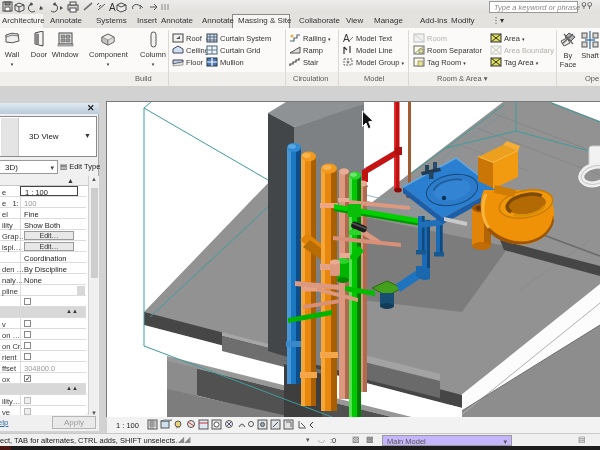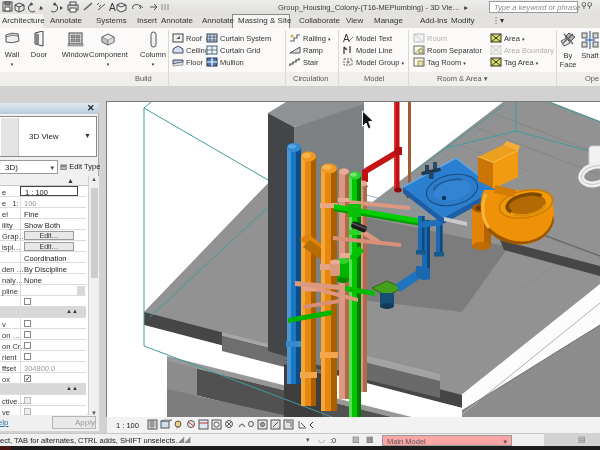--- a/index.html
+++ b/index.html
@@ -43,27 +43,27 @@
 .row .val{position:absolute;left:21px;top:1.5px;font-size:7.5px;color:#222;white-space:nowrap}
 .row .vline{position:absolute;left:20px;top:0;width:1px;height:11px;background:#dcdcdc}
 .sect{background:#d8d8d8}
 .sect .chev{position:absolute;right:8px;top:1px;font-size:7px;color:#333}
 .cb{position:absolute;left:24px;top:1.5px;width:7px;height:7px;background:#fff;border:1px solid #8a8a8a}
 .btn-edit{position:absolute;left:24px;top:1px;width:50px;height:9px;background:#e8e8e8;border:1px solid #9a9a9a;font-size:7px;color:#333;text-align:center;line-height:8px}
 #vscroll{position:absolute;left:88px;top:73px;width:11px;height:240px;background:#f0f0f0;border-left:1px solid #d0d0d0}
 #vscroll .thumbv{position:absolute;left:2px;top:12px;width:7px;height:90px;background:#cdcdcd}
 #applyrow{position:absolute;left:0;top:312px;width:99px;height:16px;background:#f0f0f0}
 #applyrow .help{position:absolute;left:-8px;top:3px;font-size:8px;color:#2a6ca8;text-decoration:underline}
-#applyrow .apply{position:absolute;left:52px;top:1px;width:44px;height:13px;background:#e9e9e9;border:1px solid #b5b5b5;font-size:8px;color:#9a9a9a;text-align:right;line-height:12px}
+#applyrow .apply{position:absolute;left:52px;top:1px;width:44px;height:13px;background:#e9e9e9;border:1px solid #b5b5b5;font-size:8px;color:#9a9a9a;text-align:center;line-height:12px}
 
 #viewbar{position:absolute;left:107px;top:417px;width:493px;height:16px;background:#f2f2f2}
 #viewbar .sc{position:absolute;left:9px;top:4px;font-size:7.5px;color:#222}
-#statusbar{position:absolute;left:0;top:433px;width:544px;height:13px;background:#f0f0f0;border-top:1px solid #c8c8c8}
+#statusbar{position:absolute;left:0;top:433px;width:600px;height:13px;background:#f0f0f0;border-top:1px solid #c8c8c8}
 #statusbar .msg{position:absolute;left:0px;top:2px;font-size:7.5px;color:#222;white-space:nowrap}
-#mainmodel{position:absolute;left:382px;top:1px;width:130px;height:11px;background:#fca5a5;border:1px solid #9a9a9a;font-size:7.5px;color:#555}
+#mainmodel{position:absolute;left:382px;top:1px;width:130px;height:11px;background:#c4b5fd;border:1px solid #9a9a9a;font-size:7.5px;color:#555}
 #bottomstrip{position:absolute;left:0;top:446px;width:600px;height:4px;background:#1d1d1d}
 #bottomstrip .red{position:absolute;left:0;top:0;width:11px;height:4px;background:#4a1715}
 
 #vpwrap{position:absolute;left:106px;top:101px;width:494px;height:316px;background:#fff;border-left:1px solid #787878;border-top:1px solid #787878}
 </style></head>
 <body>
 <div id="app">
 
 <div id="titlebar">
   <svg style="position:absolute;left:2px;top:1px" width="185" height="12" viewBox="0 0 185 12">
@@ -88,21 +88,20 @@
     <path d="M96 9 l7 -6 m-6 -1 l-2 2 m4 0 l-2 2" stroke="#555"></path>
     <text x="107" y="9.5" font-size="10" fill="#333" stroke="none" font-family="Liberation Sans">A</text>
     <path d="M119 2 l5 2 v5 l-5 2 l-4 -2 v-5 z" fill="#eee"></path>
           <path d="M115 4 l4 2 l5 -2"></path>
     <path d="M131 8 a4 3 0 1 1 7 0" fill="#e8e8e8"></path>
           <path d="M138 4 l3 3" stroke="#666"></path>
     <path d="M148 6 h6 m-2 -3 l3 3 l-3 3" stroke="#555"></path>
     <path d="M160 3 v6 m3 -6 v6 m3 -6 v6" stroke="#888"></path>
    </g>
   </svg>
-  <span class="ttl">Group_Housing_Colony-(T16-MEPlumbing) - 3D Vie…&nbsp;&nbsp;▸</span>
   <div id="searchbox">
         <span>Type a keyword or phrase</span>
       </div>
   <span class="qat" style="left:581px;font-size:8px">⚲⚲</span>
 </div>
 
 <div id="tabrow">
   <div id="tab-arch"></div>
   <div id="tab-mass"></div>
   <span class="tab" style="left:2px">Architecture</span>
@@ -129,21 +128,21 @@
   <div class="psep" style="left:556px"></div>
 
   <div class="bigbtn" style="left:1px;width:22px"><svg class="ic" width="17" height="17" viewBox="0 0 17 17">
           <path d="M2 4 Q8 1 14 3 L15 10 Q8 13 2 11 Z" fill="#efefef" stroke="#555" stroke-width="1"></path>
           <path d="M2 4 Q8 1 14 3 L14 5 Q8 3 2 6 Z" fill="#d8d8d8" stroke="#555" stroke-width=".7"></path>
         </svg><br>Wall<br><span style="font-size:5px">▾</span></div>
   <div class="bigbtn" style="left:28px;width:22px"><svg class="ic" width="15" height="17" viewBox="0 0 15 17">
           <path d="M3 2 L11 0 L11 15 L3 13 Z" fill="#f5f5f5" stroke="#444" stroke-width="1"></path>
           <path d="M3 2 L7 3 L7 14 L3 13Z" fill="#888"></path>
         </svg><br>Door</div>
-  <div class="bigbtn" style="left:61px;width:28px"><svg class="ic" width="17" height="17" viewBox="0 0 17 17">
+  <div class="bigbtn" style="left:51px;width:28px"><svg class="ic" width="17" height="17" viewBox="0 0 17 17">
           <rect x="2" y="2" width="13" height="11" fill="#e8e8e8" stroke="#444"></rect>
           <path d="M4 4h4v3h-4zM9 4h4v3h-4zM4 8h4v3h-4zM9 8h4v3h-4z" fill="#9a9a9a" stroke="#555" stroke-width=".5"></path>
           <rect x="1" y="13" width="15" height="2" fill="#bbb" stroke="#555" stroke-width=".5"></rect>
         </svg><br>Window</div>
   <div class="bigbtn" style="left:138px;width:30px"><svg class="ic" width="9" height="17" viewBox="0 0 9 17">
           <rect x="2" y="1" width="5" height="15" rx="2.5" fill="#f2f2f2" stroke="#555"></rect>
         </svg><br>Column<br><span style="font-size:5px">▾</span></div>
   <div class="bigbtn" style="left:89px;width:38px"><svg class="ic" width="18" height="17" viewBox="0 0 18 17">
           <path d="M3 6 L9 3 L15 6 L15 11 L9 14 L3 11 Z" fill="#ececec" stroke="#555" stroke-width="1"></path>
           <path d="M3 6 L9 9 L9 14 L3 11Z" fill="#c2c2c2" stroke="#555" stroke-width=".5"></path>
@@ -346,21 +345,21 @@
     <div class="row" style="top:187px">
           <span class="vline"></span>
           <span class="lab" style="left:2px">ox</span>
           <span class="cb" style="color:#222;font-size:7px;line-height:6px">✓</span>
         </div>
     <div class="row sect" style="top:198px">
           <span class="chev" style="font-size:6px">▲▲</span>
         </div>
     <div class="row" style="top:209px">
           <span class="vline"></span>
-          <span class="lab" style="left:2px">ctive…</span>
+          <span class="lab" style="left:2px">ility…</span>
           <span class="cb" style="background:#eee;border-color:#bbb"></span>
         </div>
     <div class="row" style="top:220px">
           <span class="vline"></span>
           <span class="lab" style="left:2px">ve</span>
           <span class="cb" style="background:#eee;border-color:#bbb"></span>
         </div>
   </div>
   <div id="vscroll">
         <span style="position:absolute;left:2px;top:0px;font-size:6px;color:#555">▲</span>

